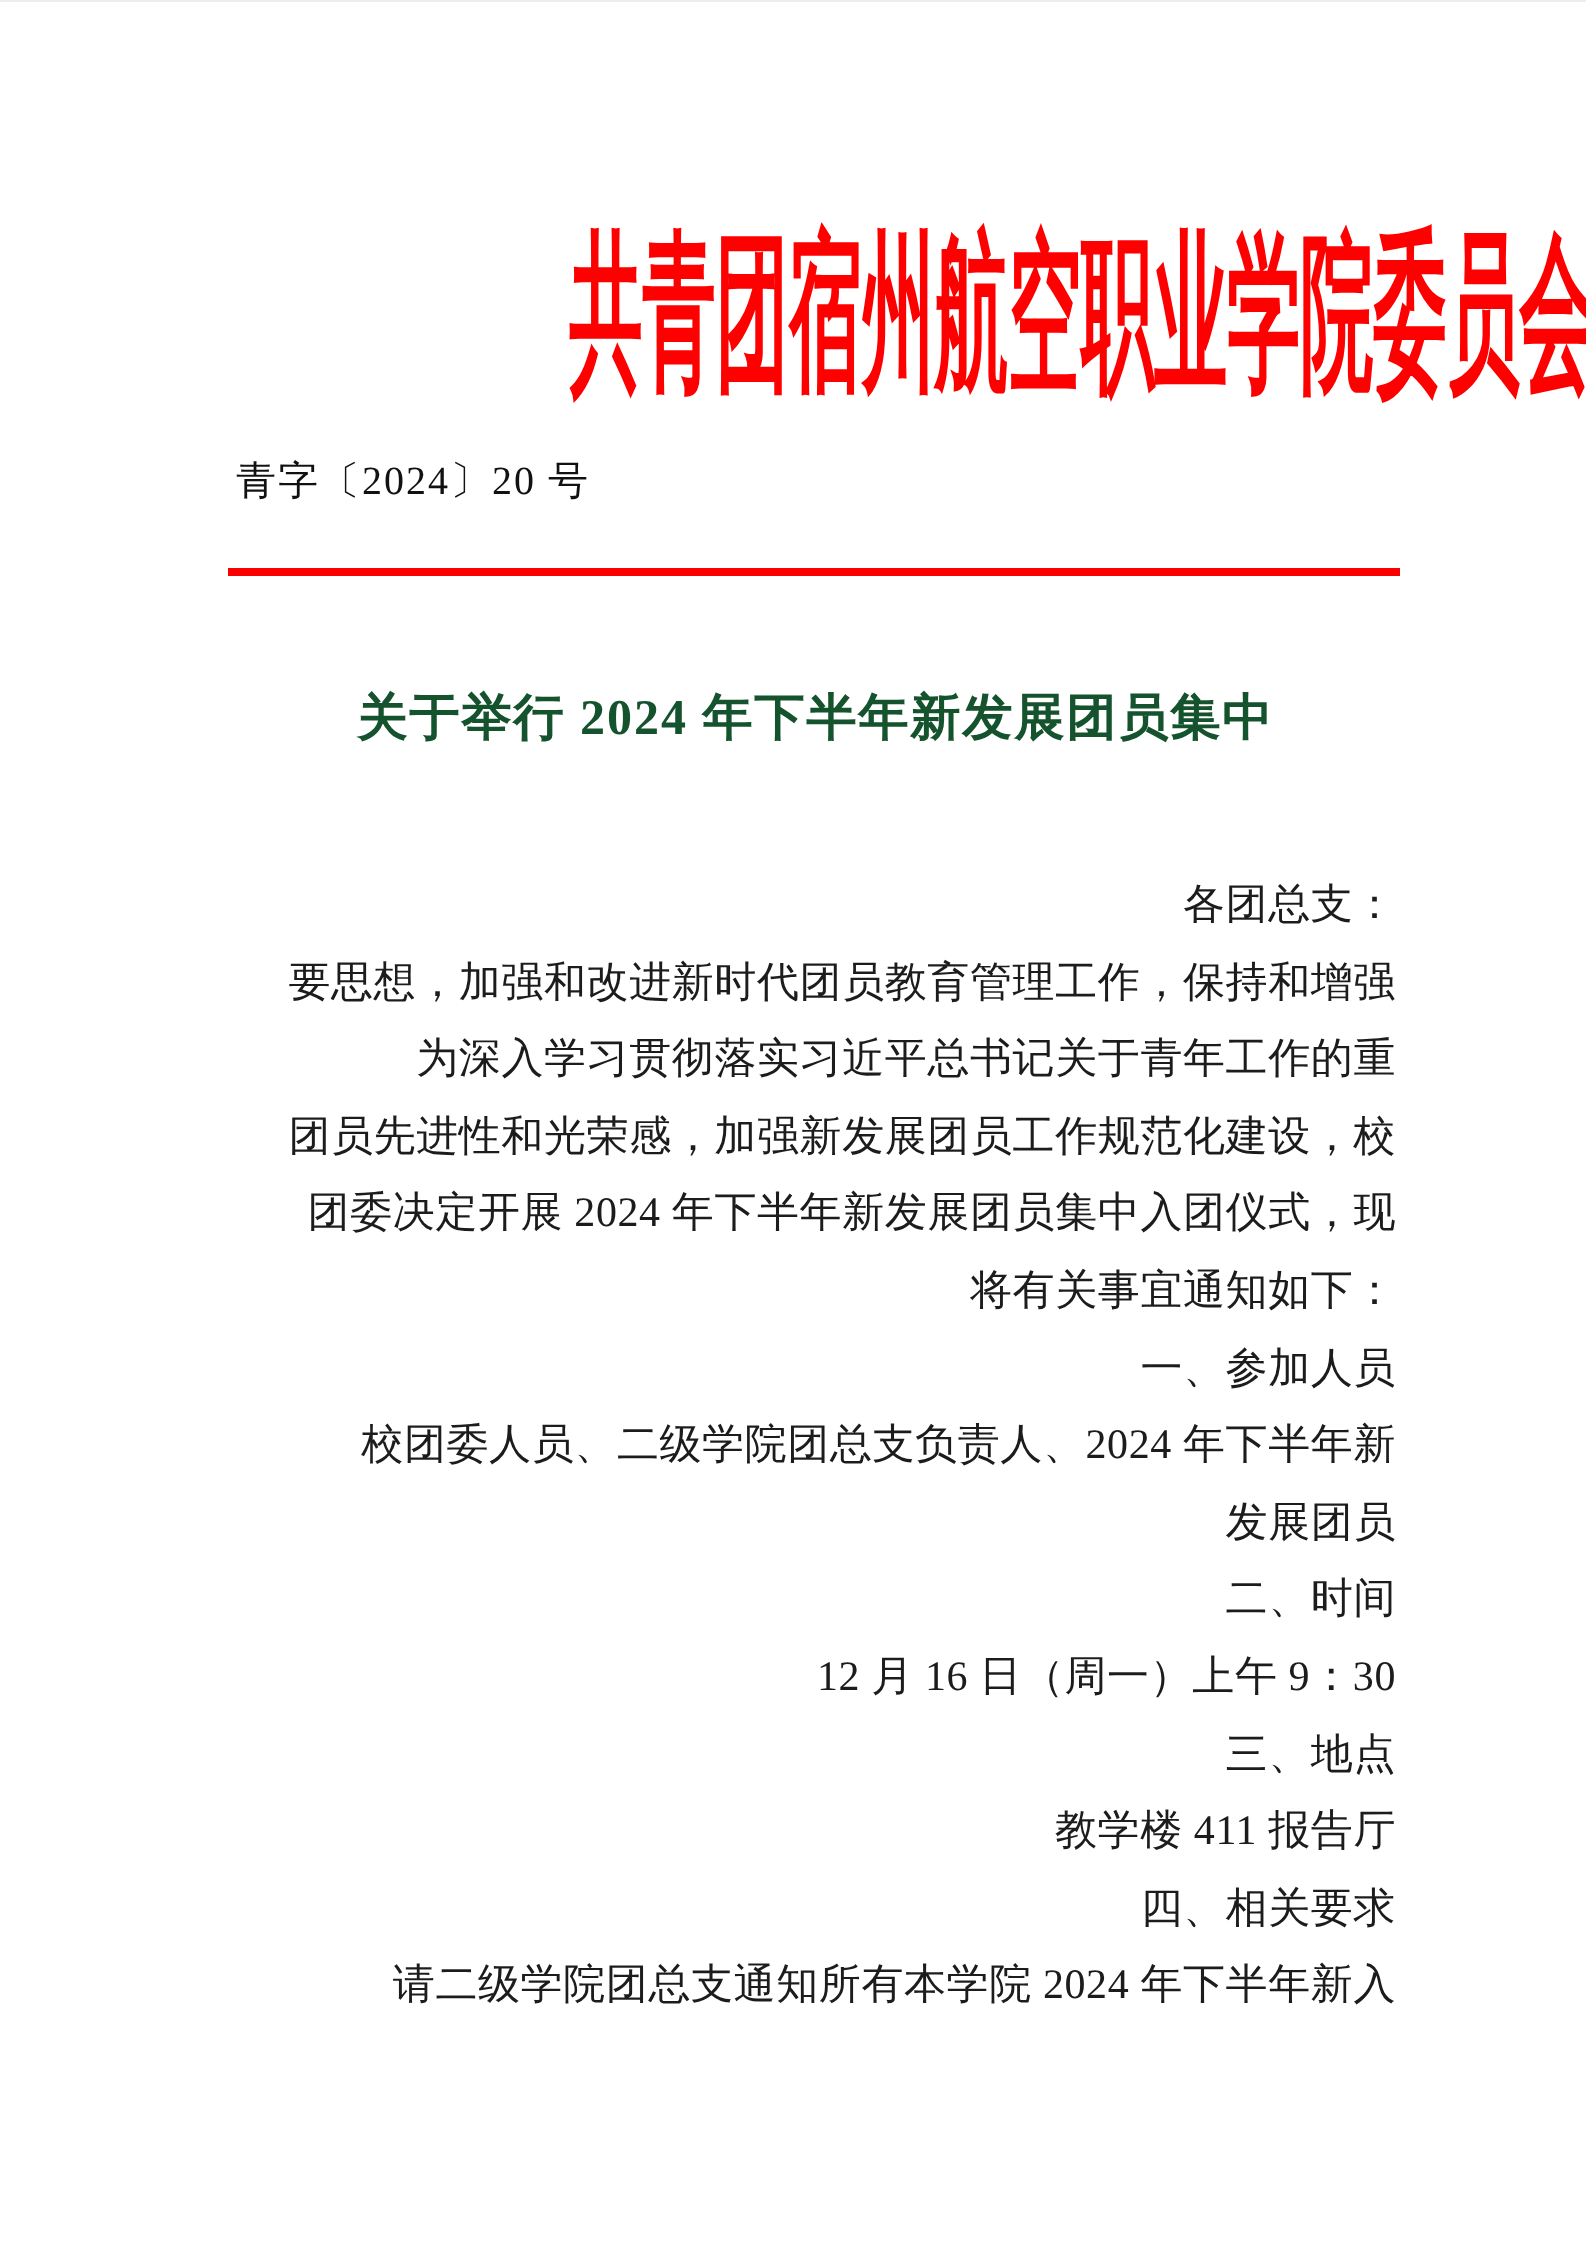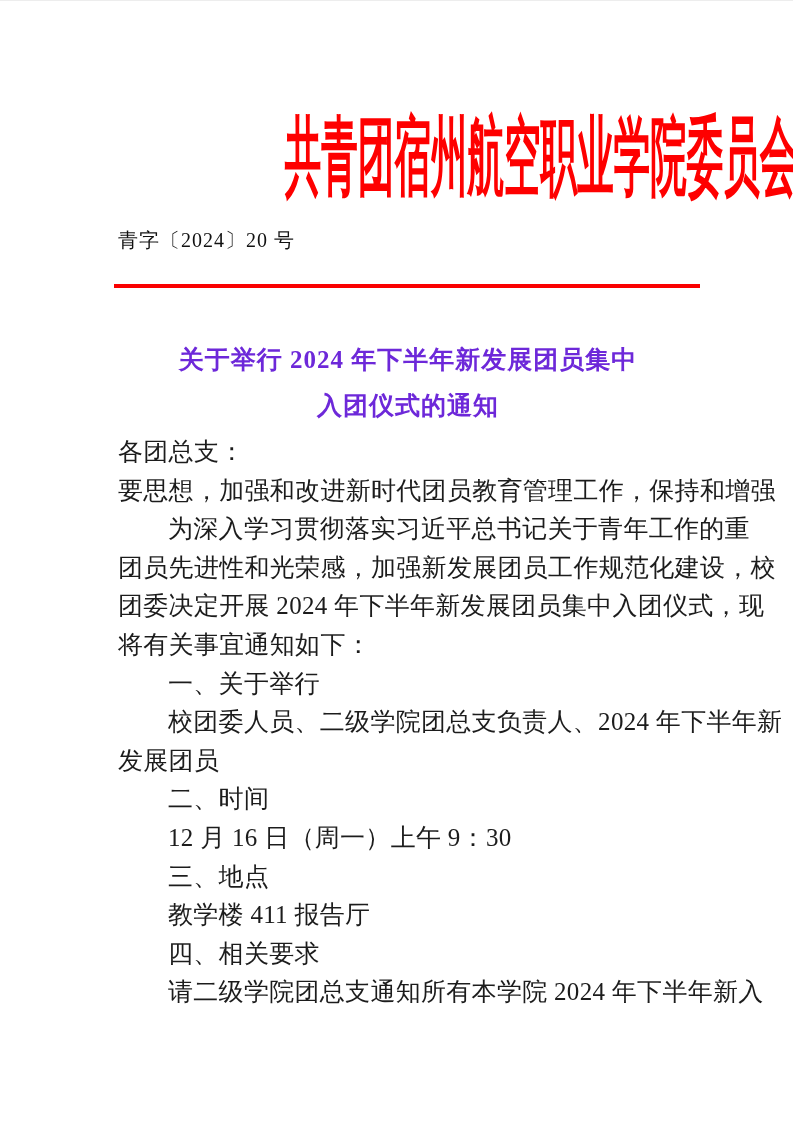--- a/index.html
+++ b/index.html
@@ -63,35 +63,36 @@
   }
   
   .notice-title {
     position: absolute;
     top: 336px;
     left: 0;
     right: 0;
     text-align: center;
     font-size: 25px;
     font-weight: bold;
-    color: #6d28d9;
+    color: #14532d;
   }
   .notice-title .t-line {
     line-height: 46px;
     letter-spacing: 1px;
     white-space: nowrap;
   }
   
   .notice-body {
     position: absolute;
     top: 432px;
     left: 0;
     width: 100%;
-    font-size: 25px;
+    font-size: 21px;
     color: #1c1c1c;
+    text-align: right;
   }
   .body-line {
     line-height: 38.6px;
     white-space: nowrap;
     letter-spacing: 0.3px;
   }
   .body-line.indent {
     text-indent: 2em;
   }
 </style>
@@ -102,31 +103,30 @@
   <div class="content">
 
     <div class="letterhead" style="color: rgb(254, 0, 0);">共青团宿州航空职业学院委员会文件</div>
 
     <div class="doc-number">青字〔2024〕20 号</div>
 
     <div class="red-rule" style="background: rgb(250, 0, 0);"></div>
 
     <div class="notice-title">
       <div class="t-line">关于举行 2024 年下半年新发展团员集中</div>
-      <div class="t-line">入团仪式的通知</div>
     </div>
 
     <div class="notice-body">
         <div class="body-line">各团总支：</div>
         <div class="body-line">要思想，加强和改进新时代团员教育管理工作，保持和增强</div>
         <div class="body-line indent">为深入学习贯彻落实习近平总书记关于青年工作的重</div>
         <div class="body-line">团员先进性和光荣感，加强新发展团员工作规范化建设，校</div>
         <div class="body-line">团委决定开展 2024 年下半年新发展团员集中入团仪式，现</div>
         <div class="body-line">将有关事宜通知如下：</div>
-        <div class="body-line indent">一、关于举行</div>
+        <div class="body-line indent">一、参加人员</div>
         <div class="body-line indent">校团委人员、二级学院团总支负责人、2024 年下半年新</div>
         <div class="body-line">发展团员</div>
         <div class="body-line indent">二、时间</div>
         <div class="body-line indent">12 月 16 日（周一）上午 9：30</div>
         <div class="body-line indent">三、地点</div>
         <div class="body-line indent">教学楼 411 报告厅</div>
         <div class="body-line indent">四、相关要求</div>
         <div class="body-line indent">请二级学院团总支通知所有本学院 2024 年下半年新入</div>
       </div>
 

